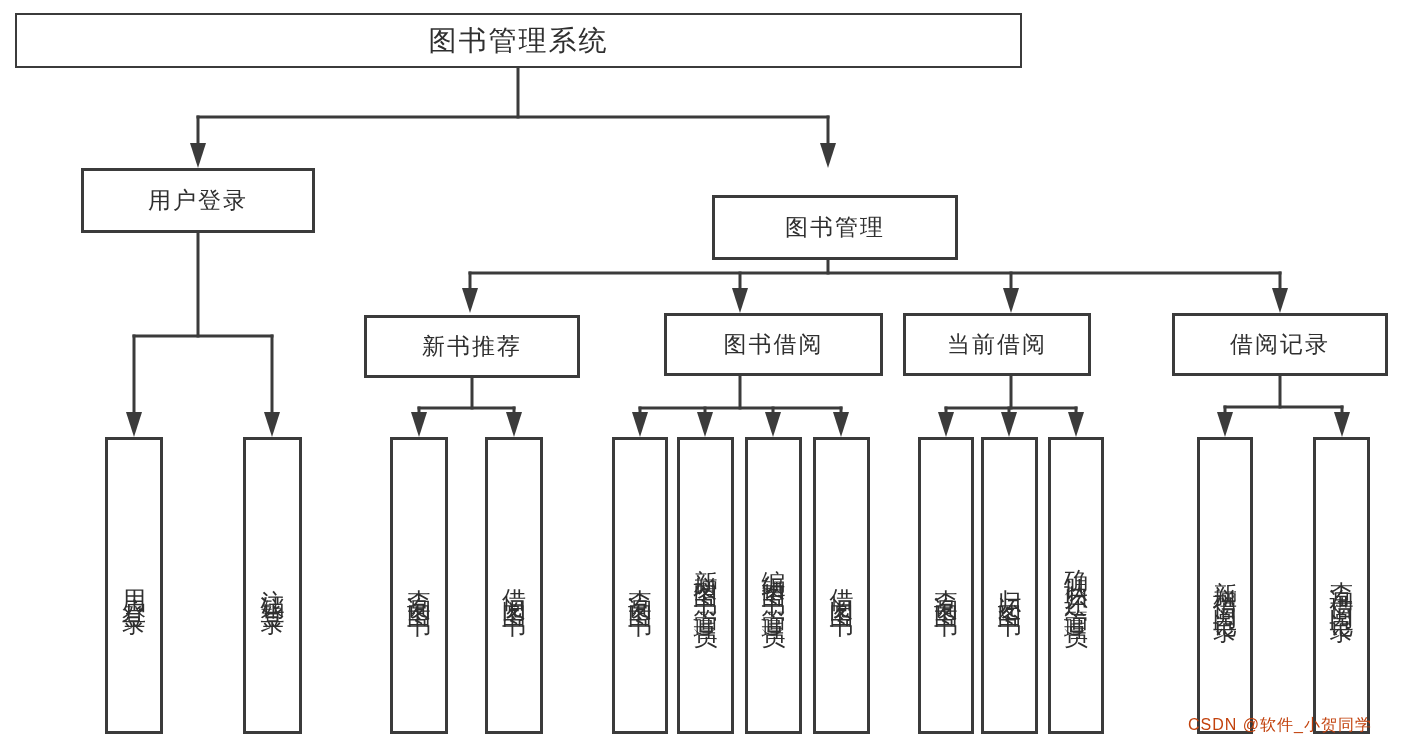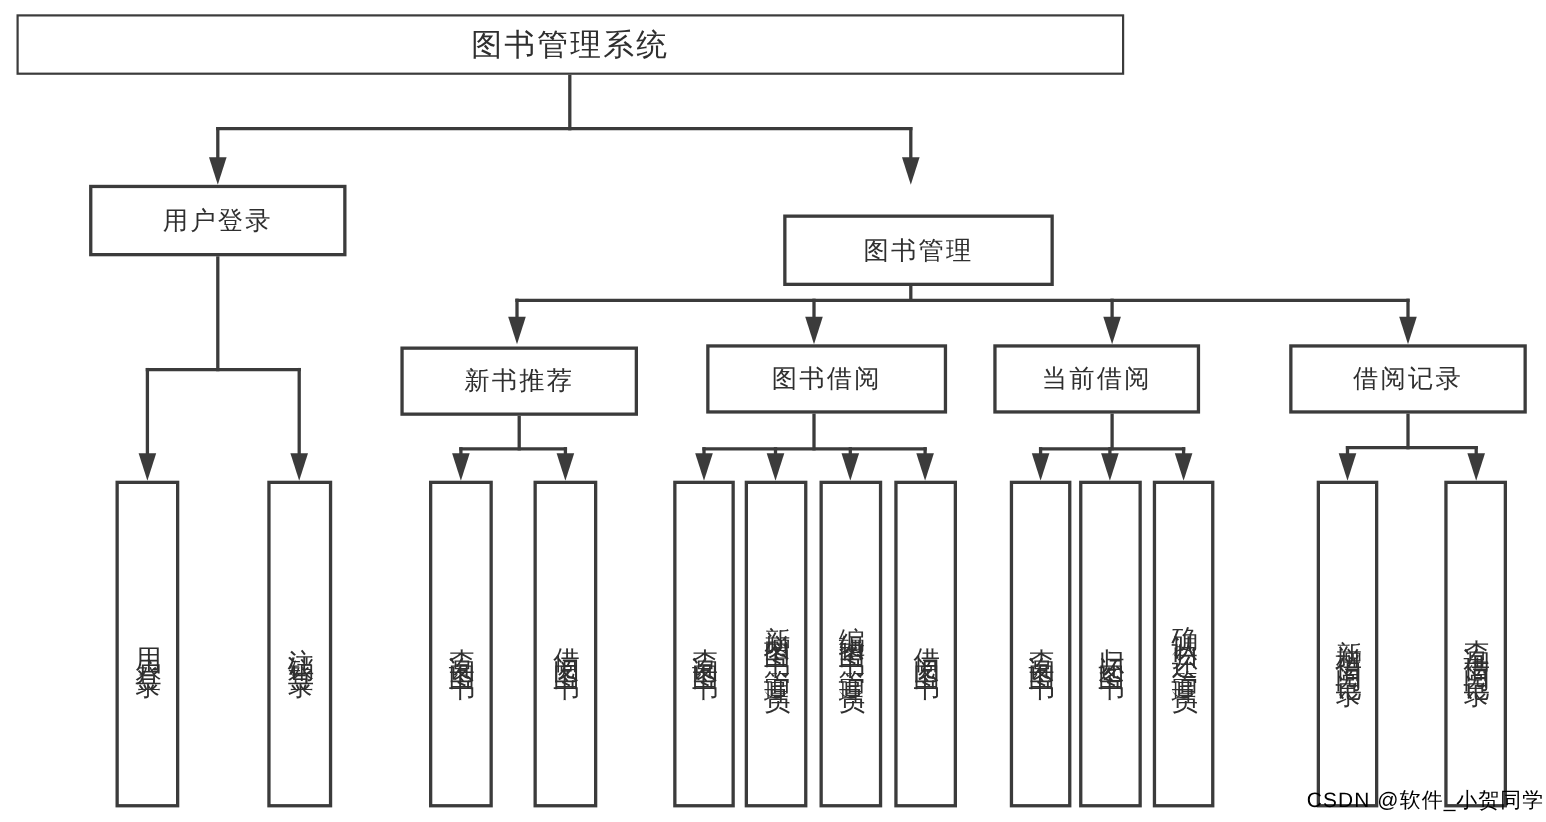--- a/index.html
+++ b/index.html
@@ -42,23 +42,23 @@
     writing-mode:vertical-rl;
     text-orientation:mixed;
     font-size:24px;
     letter-spacing:8px;
     line-height:1;
   }
 
   .watermark {
     position:absolute;
     left:1188px; top:715px;
-    font-size:19px;
+    font-size:16px;
     letter-spacing:1px;
-    color:#000000;
+    color:#c2410c;
     white-space:nowrap;
     z-index:5;
   }
 </style>
 </head>
 <body>
 
 <div id="canvas">
 
   <svg id="edges" width="1405" height="747" viewBox="0 0 1405 747" xmlns="http://www.w3.org/2000/svg">
@@ -144,21 +144,21 @@
   <div class="box" style="left:81px; top:168px; width:234px; height:65px;">
     <span>用户登录</span>
   </div>
   <div class="box" style="left:712px; top:168px; width:246px; height:65px;margin-top:27px;">
     <span>图书管理</span>
   </div>
 
   <div class="box" style="left:364px; top:315px; width:216px; height:63px;">
     <span>新书推荐</span>
   </div>
-  <div class="box" style="left:642px; top:313px; width:219px; height:63px;">
+  <div class="box" style="left:664px; top:313px; width:219px; height:63px;">
     <span>图书借阅</span>
   </div>
   <div class="box" style="left:903px; top:313px; width:188px; height:63px;">
     <span>当前借阅</span>
   </div>
   <div class="box" style="left:1172px; top:313px; width:216px; height:63px;">
     <span>借阅记录</span>
   </div>
 
   <div class="vbox" style="left:105px; width:58px;">

